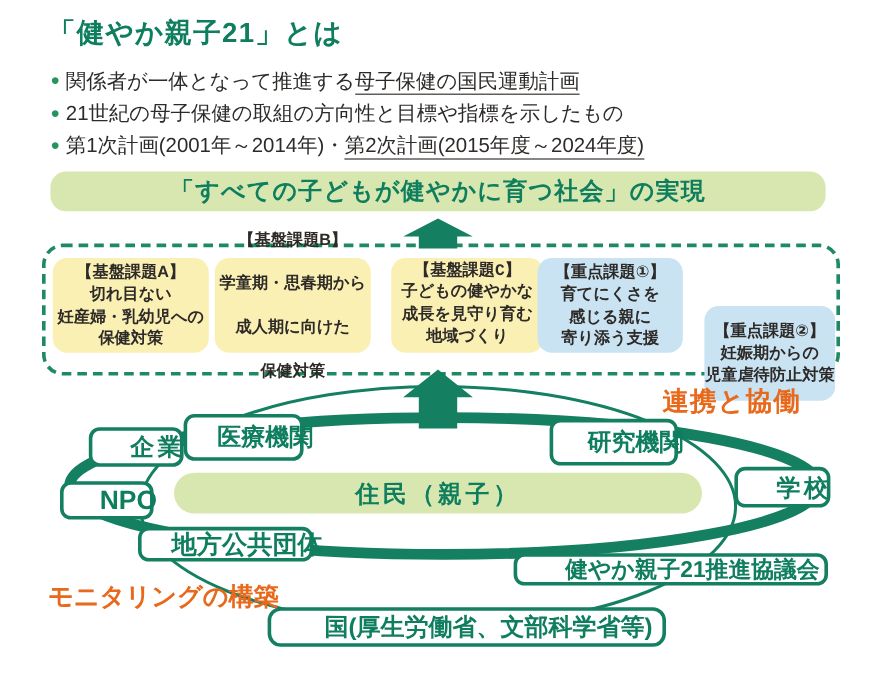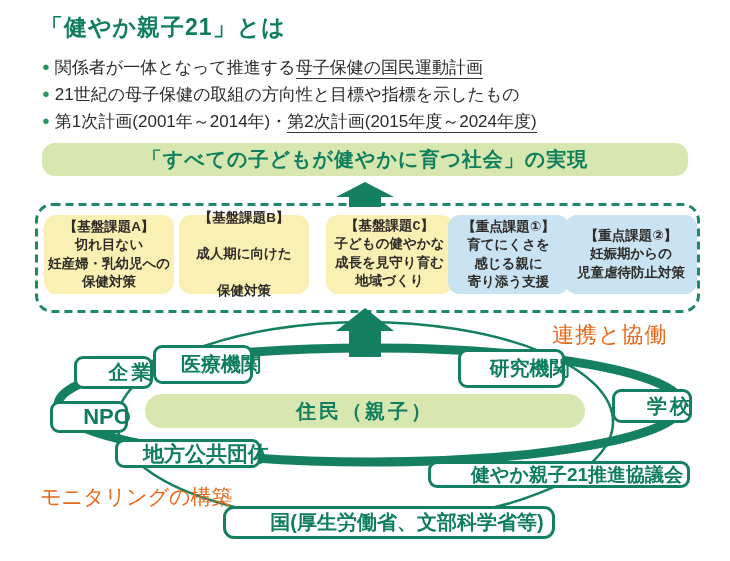--- a/index.html
+++ b/index.html
@@ -36,21 +36,21 @@
   .issue-line:empty{display:none;}
 
   .node{position:absolute;background:#ffffff;border:3px solid var(--green-stroke);border-radius:9px;
     display:flex;align-items:center;justify-content:center;
     color:var(--green);font-weight:bold;white-space:nowrap;padding-left:36px;}
 
   .center-banner{position:absolute;left:145px;top:394px;width:440px;height:34px;background:var(--light-green);
     border-radius:17px;display:flex;align-items:center;justify-content:center;
     color:var(--green);font-weight:bold;font-size:20px;letter-spacing:3px;}
 
-  .annotation{position:absolute;color:var(--orange);font-weight:normal;white-space:nowrap;}
+  .annotation{position:absolute;color:var(--orange);font-weight:bold;white-space:nowrap;}
   .annotation.cooperation{left:552px;top:320px;font-size:22px;letter-spacing:1px;}
   .annotation.monitoring{left:40px;top:483px;font-size:21px;}
 </style>
 </head>
 <body>
 
 <div class="canvas">
 
   <div class="page-title">「健やか親子21」とは</div>
 
@@ -82,36 +82,37 @@
   </svg>
 
   <div class="issue-box foundation" style="left:44px;width:130px;">
     <div class="issue-line">【基盤課題A】</div>
     <div class="issue-line">切れ目ない</div>
     <div class="issue-line">妊産婦・乳幼児への</div>
     <div class="issue-line">保健対策</div>
   </div>
   <div class="issue-box foundation" style="left:179px;width:130px;gap:18px;">
     <div class="issue-line">【基盤課題B】</div>
+    <div class="issue-line">学童期・思春期から</div>
     <div class="issue-line">成人期に向けた</div>
     <div class="issue-line">保健対策</div>
   </div>
   <div class="issue-box foundation" style="left:326px;width:127px;font-family:Liberation Mono, monospace;">
     <div class="issue-line">【基盤課題C】</div>
     <div class="issue-line">子どもの健やかな</div>
     <div class="issue-line">成長を見守り育む</div>
     <div class="issue-line">地域づくり</div>
   </div>
   <div class="issue-box priority" style="left:448px;width:121px;">
     <div class="issue-line">【重点課題①】</div>
     <div class="issue-line">育てにくさを</div>
     <div class="issue-line">感じる親に</div>
     <div class="issue-line">寄り添う支援</div>
   </div>
-  <div class="issue-box priority" style="left:565px;width:132px;">
+  <div class="issue-box priority" style="left:587px;width:109px;margin-top:40px;">
     <div class="issue-line">【重点課題②】</div>
     <div class="issue-line">妊娠期からの</div>
     <div class="issue-line">児童虐待防止対策</div>
 
   </div>
 
   <div class="node" style="left:74px;top:356px;width:79px;height:33px;font-size:20px;letter-spacing:3px;">企業</div>
   <div class="node" style="left:153px;top:345px;width:100px;height:39px;font-size:20px;">医療機関</div>
   <div class="node" style="left:458px;top:349px;width:107px;height:39px;font-size:20px;">研究機関</div>
   <div class="node" style="left:50px;top:401px;width:78px;height:32px;font-size:22px;">NPO</div>

